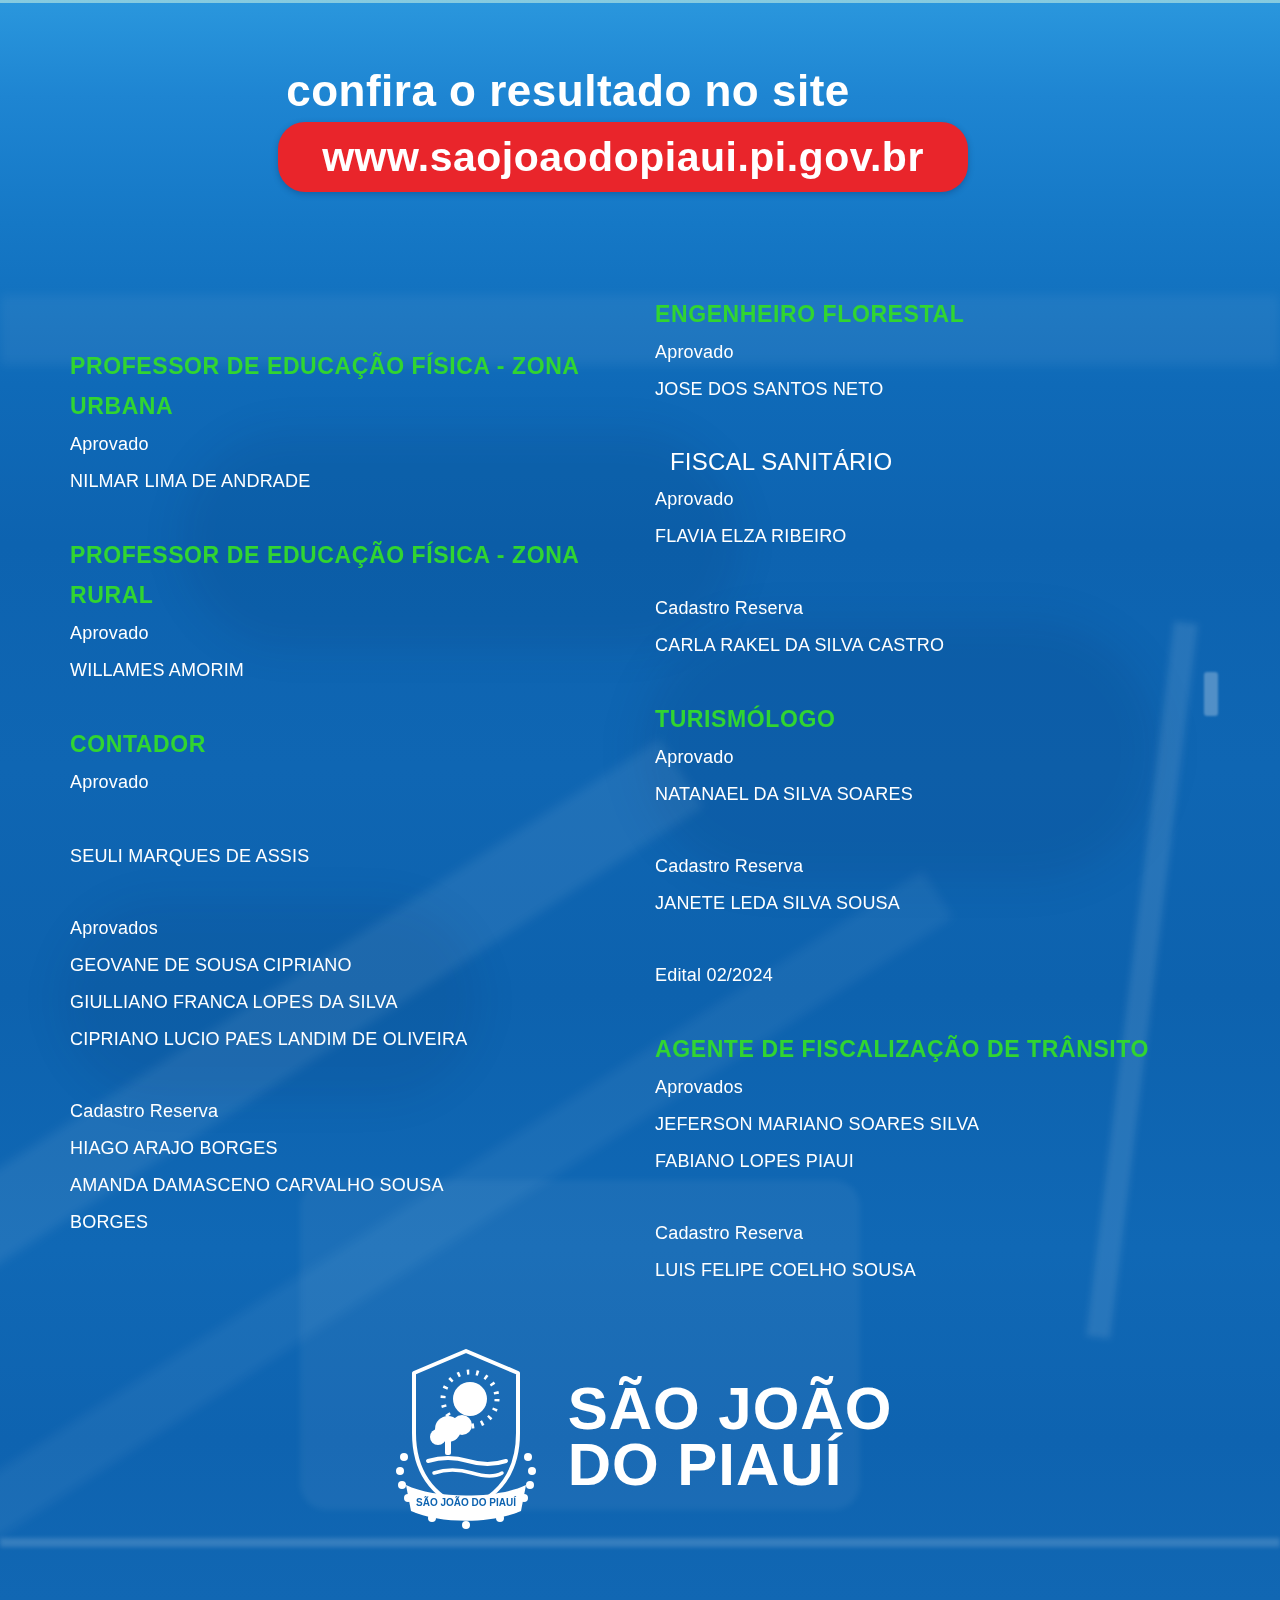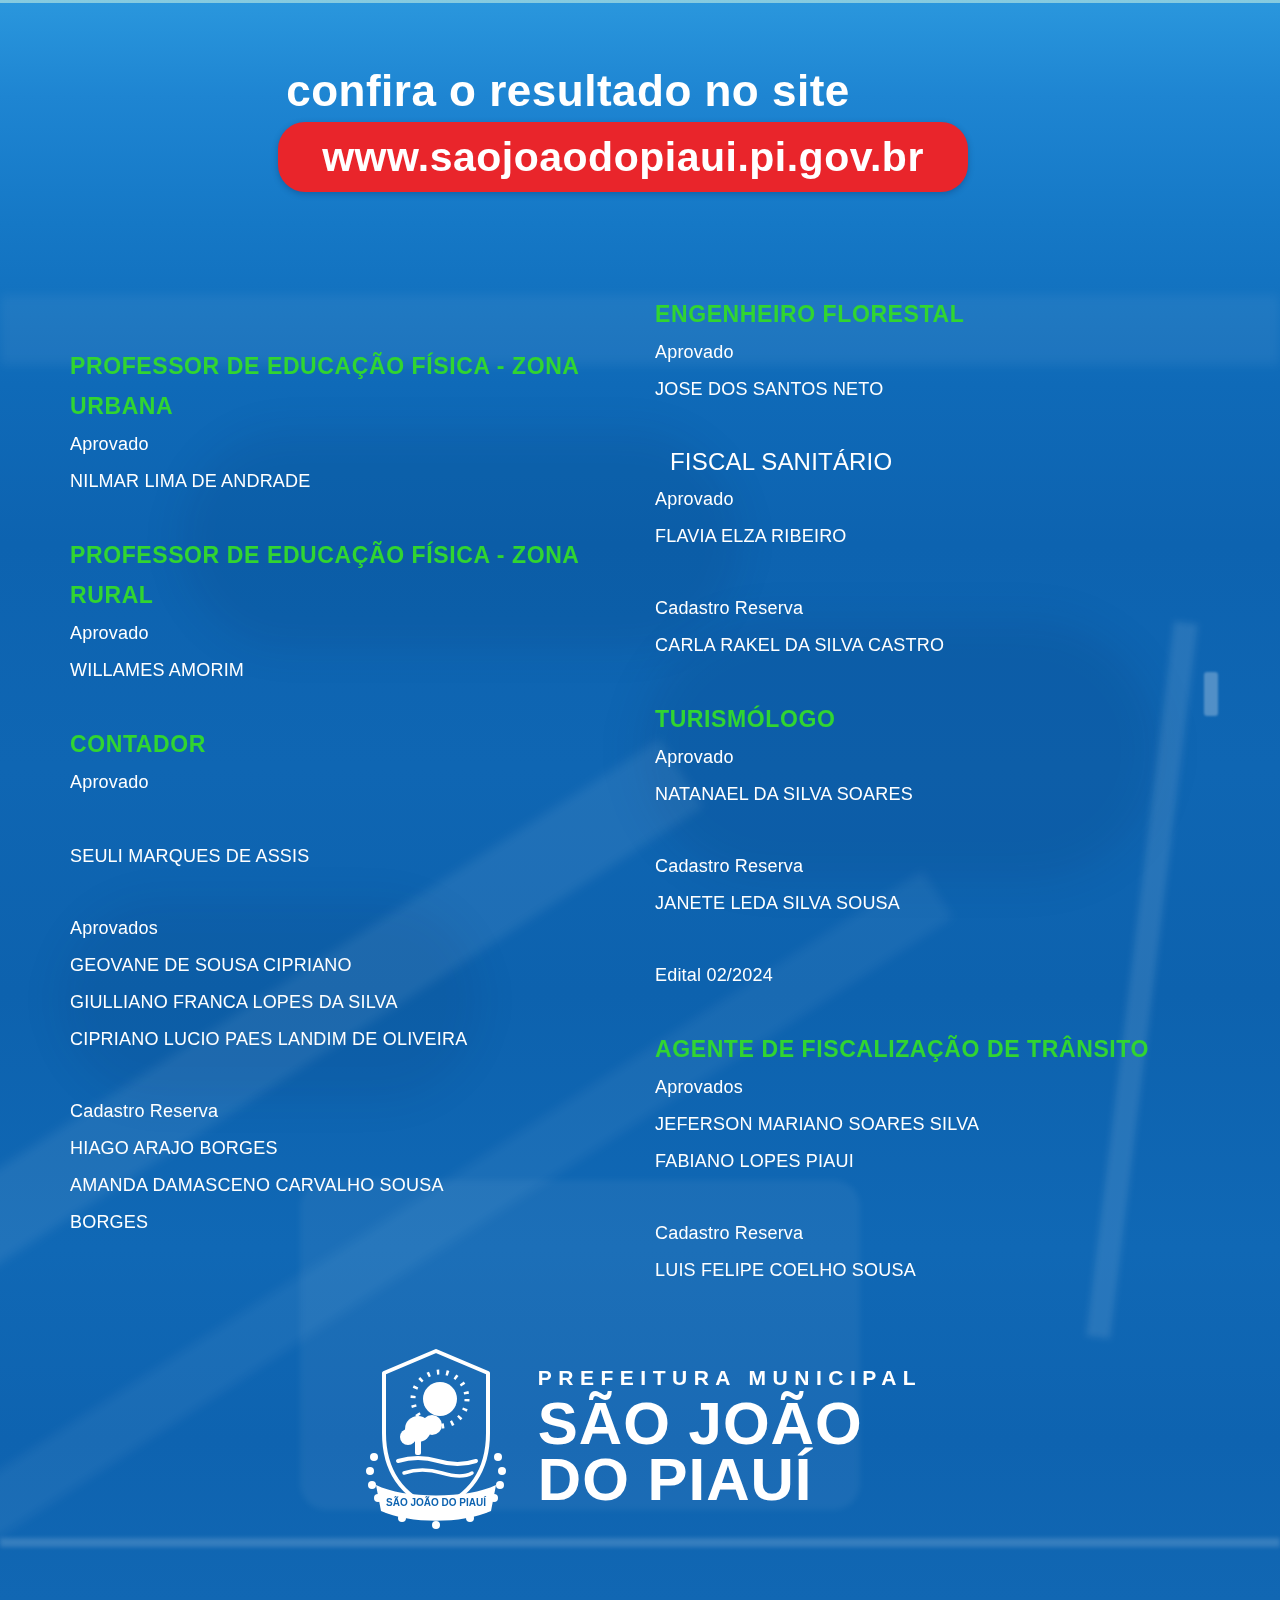--- a/index.html
+++ b/index.html
@@ -182,19 +182,18 @@
       <circle cx="142" cy="148" r="4" fill="#ffffff"></circle>
         <circle cx="136" cy="161" r="4" fill="#ffffff"></circle>
       <circle cx="126" cy="172" r="4" fill="#ffffff"></circle>
         <circle cx="112" cy="181" r="4" fill="#ffffff"></circle>
       <circle cx="78" cy="188" r="4" fill="#ffffff"></circle>
 
       <path d="M18 148 C46 162 110 162 138 148 L133 174 C104 187 52 187 23 174 Z" fill="#ffffff"></path>
       <text x="78" y="169" text-anchor="middle" font-family="Liberation Sans, sans-serif" font-size="10" font-weight="700" fill="#0d63b0">SÃO JOÃO DO PIAUÍ</text>
     </svg>
     <div class="footer-text">
-      <div class="footer-org">PREFEITURA MUNICIPAL</div>
       <div class="footer-city">SÃO JOÃO</div>
       <div class="footer-city">DO PIAUÍ</div>
     </div>
   </div>
 
 </div>
 
 </body></html>

